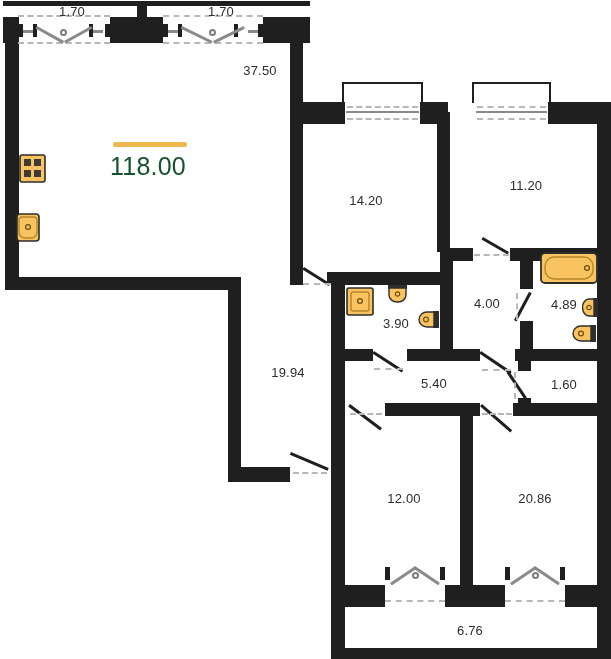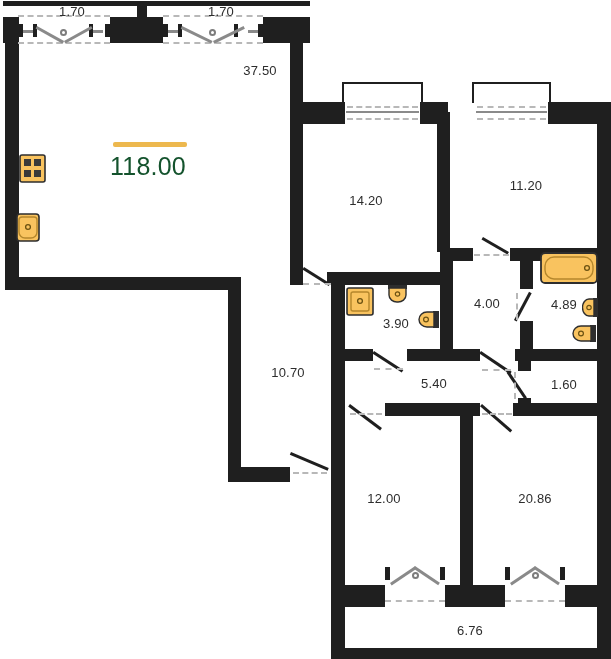--- a/index.html
+++ b/index.html
@@ -183,20 +183,20 @@
   <div class="label big" style="left:148px;top:166px;">118.00</div>
 
   <div class="label" style="left:72px;top:11px;">1.70</div>
   <div class="label" style="left:221px;top:11px;">1.70</div>
   <div class="label" style="left:260px;top:70px;">37.50</div>
   <div class="label" style="left:366px;top:200px;">14.20</div>
   <div class="label" style="left:526px;top:185px;">11.20</div>
   <div class="label" style="left:396px;top:323px;">3.90</div>
   <div class="label" style="left:487px;top:303px;">4.00</div>
   <div class="label" style="left:564px;top:304px;">4.89</div>
-  <div class="label" style="left:288px;top:372px;">10.70</div>
+  <div class="label" style="left:288px;top:372px;">19.94</div>
   <div class="label" style="left:434px;top:383px;">5.40</div>
   <div class="label" style="left:564px;top:384px;">1.60</div>
-  <div class="label" style="left:384px;top:498px;">12.00</div>
+  <div class="label" style="left:404px;top:498px;">12.00</div>
   <div class="label" style="left:535px;top:498px;">20.86</div>
   <div class="label" style="left:470px;top:630px;">6.76</div>
 
 </div>
 
 </body></html>

